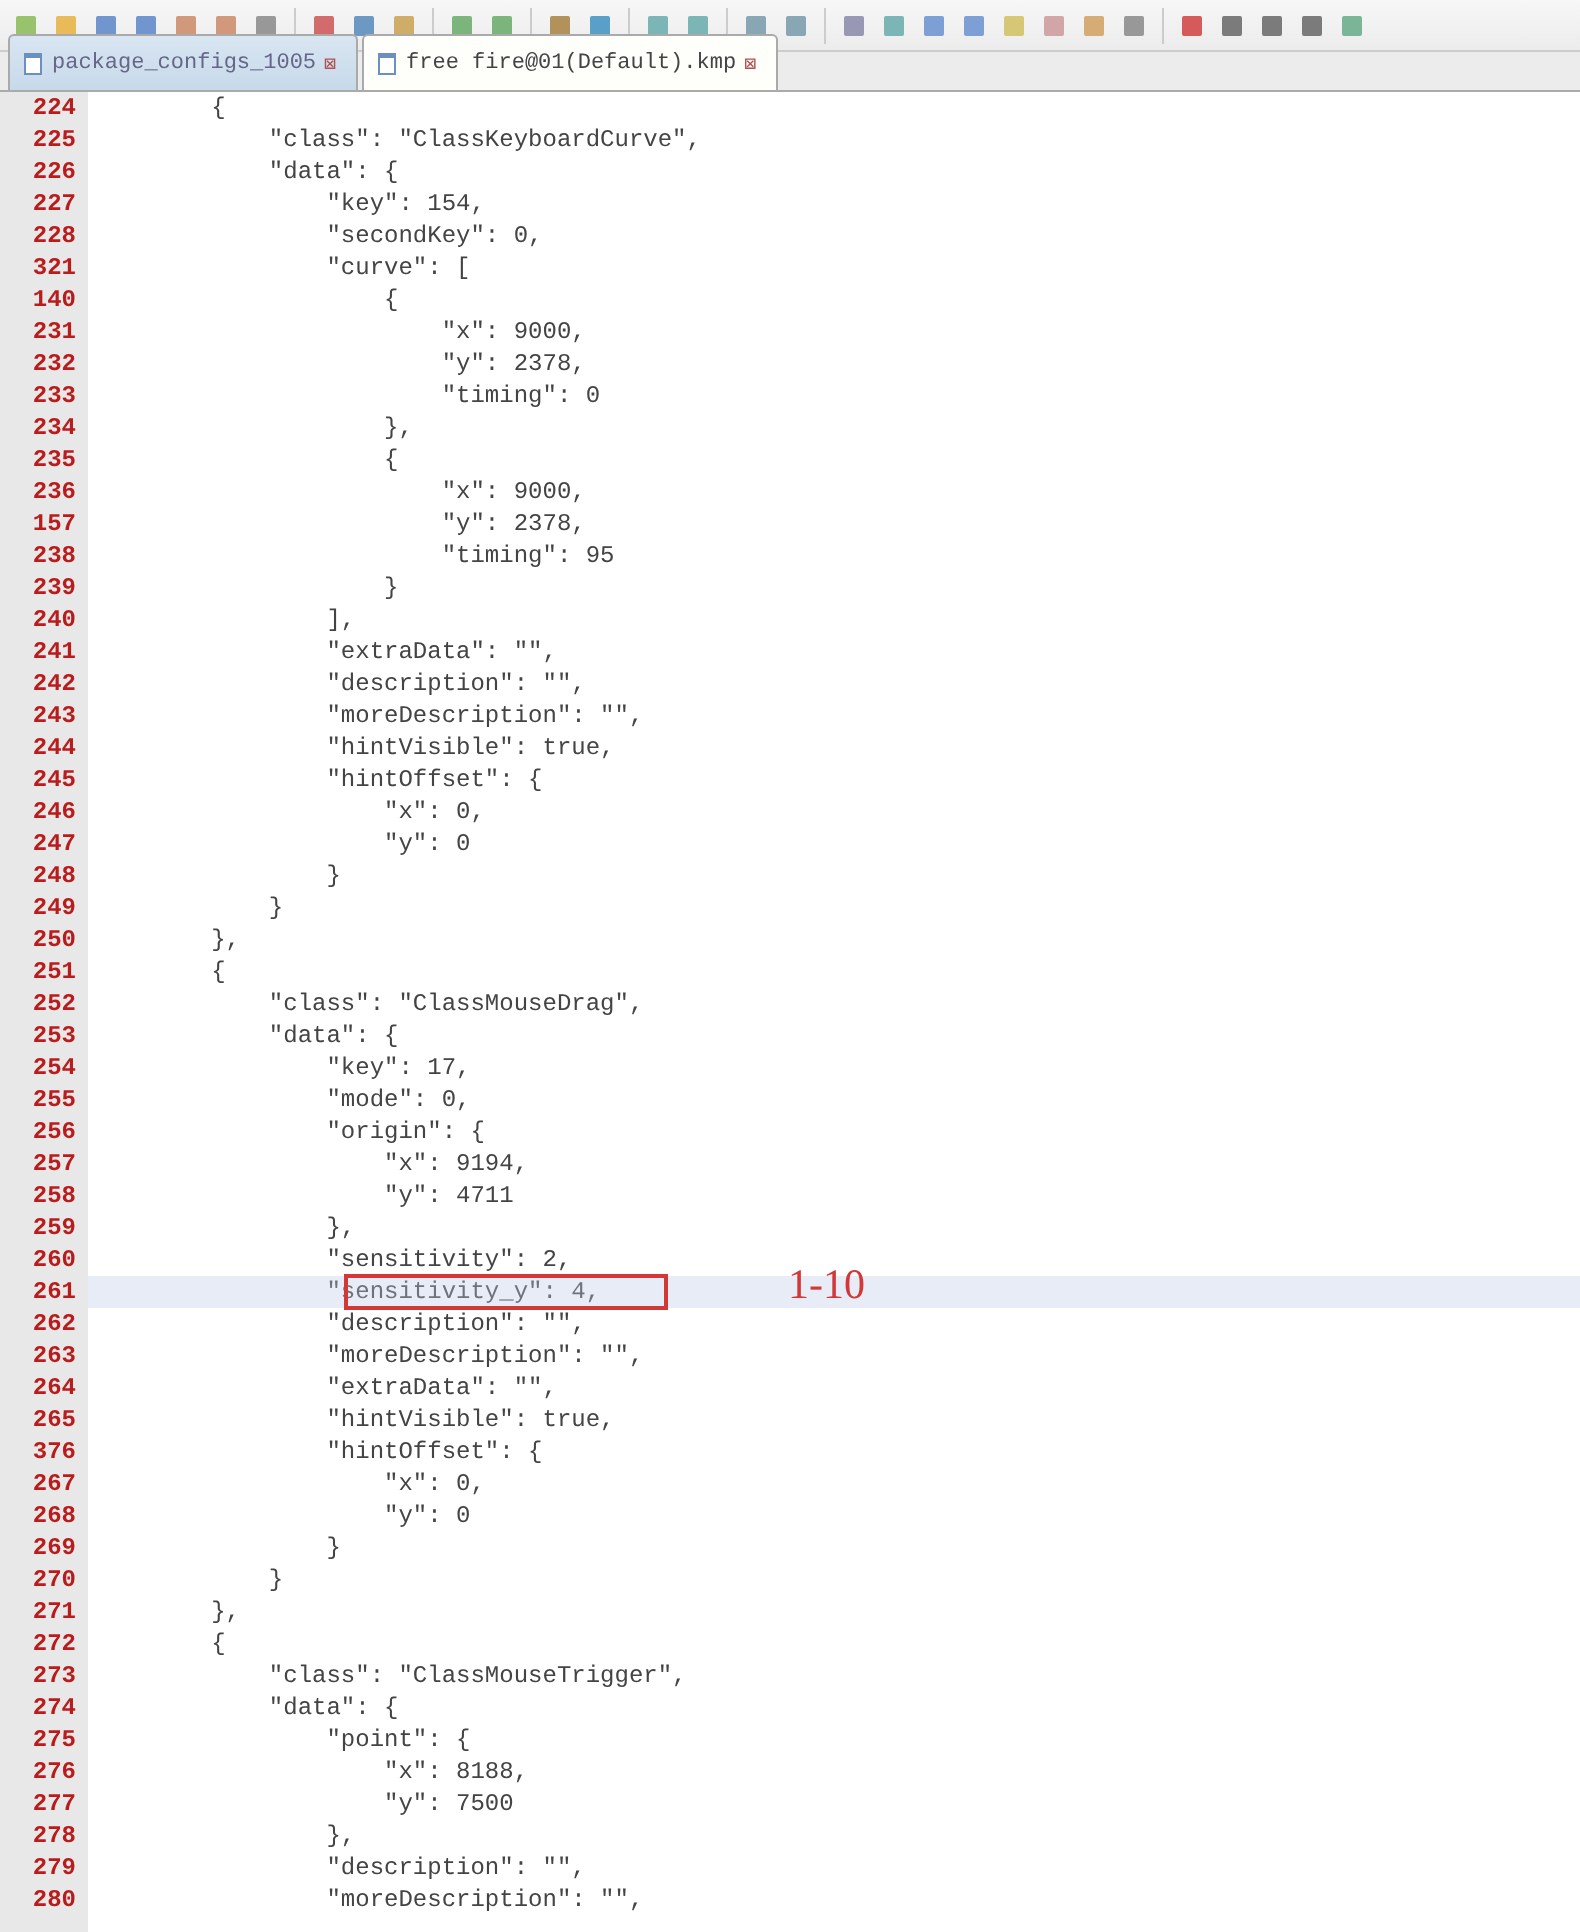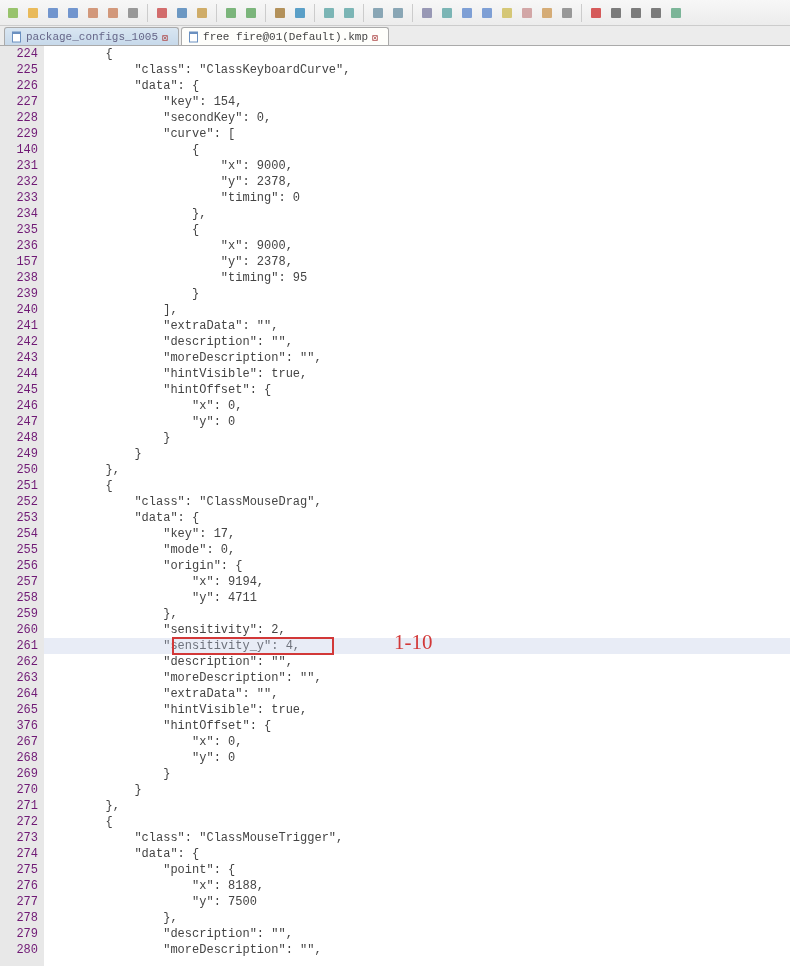--- a/index.html
+++ b/index.html
@@ -35,21 +35,21 @@
     height: 20px;
     background: #ececec;
     display: flex;
     align-items: flex-end;
     padding: 0 4px;
     border-bottom: 1px solid #aaa;
   }
   .tab {
     display: flex;
     align-items: center;
-    height: 18px;
+    height: 28px;
     padding: 0 6px;
     border: 1px solid #aaa;
     border-bottom: none;
     border-radius: 3px 3px 0 0;
     margin-right: 2px;
     font-family: "Courier New", monospace;
     font-size: 11px;
     cursor: pointer;
   }
   .tab.inactive {
@@ -71,25 +71,26 @@
     color: #b05050;
     font-size: 10px;
   }
   .editor {
     display: flex;
     height: 920px;
   }
   .gutter {
     width: 44px;
     background: #e8e8e8;
-    color: #701a75;
+    color: #b91c1c;
     text-align: right;
     padding-right: 6px;
     font-size: 12px;
     user-select: none;
+    font-weight: bold;
   }
   .gutter .ln { height: 16px; line-height: 16px; }
   .code {
     flex: 1;
     position: relative;
     font-size: 12px;
     line-height: 16px;
     color: #444;
   }
   .code-line {
@@ -305,21 +306,21 @@
     </div>
   </div>
 
 <div class="editor">
   <div class="gutter" id="gutter">
       <div class="ln">224</div>
       <div class="ln">225</div>
       <div class="ln">226</div>
       <div class="ln">227</div>
       <div class="ln">228</div>
-      <div class="ln">229</div>
+      <div class="ln">321</div>
       <div class="ln">140</div>
       <div class="ln">231</div>
       <div class="ln">232</div>
       <div class="ln">233</div>
       <div class="ln">234</div>
       <div class="ln">235</div>
       <div class="ln">236</div>
       <div class="ln">157</div>
       <div class="ln">238</div>
       <div class="ln">239</div>

